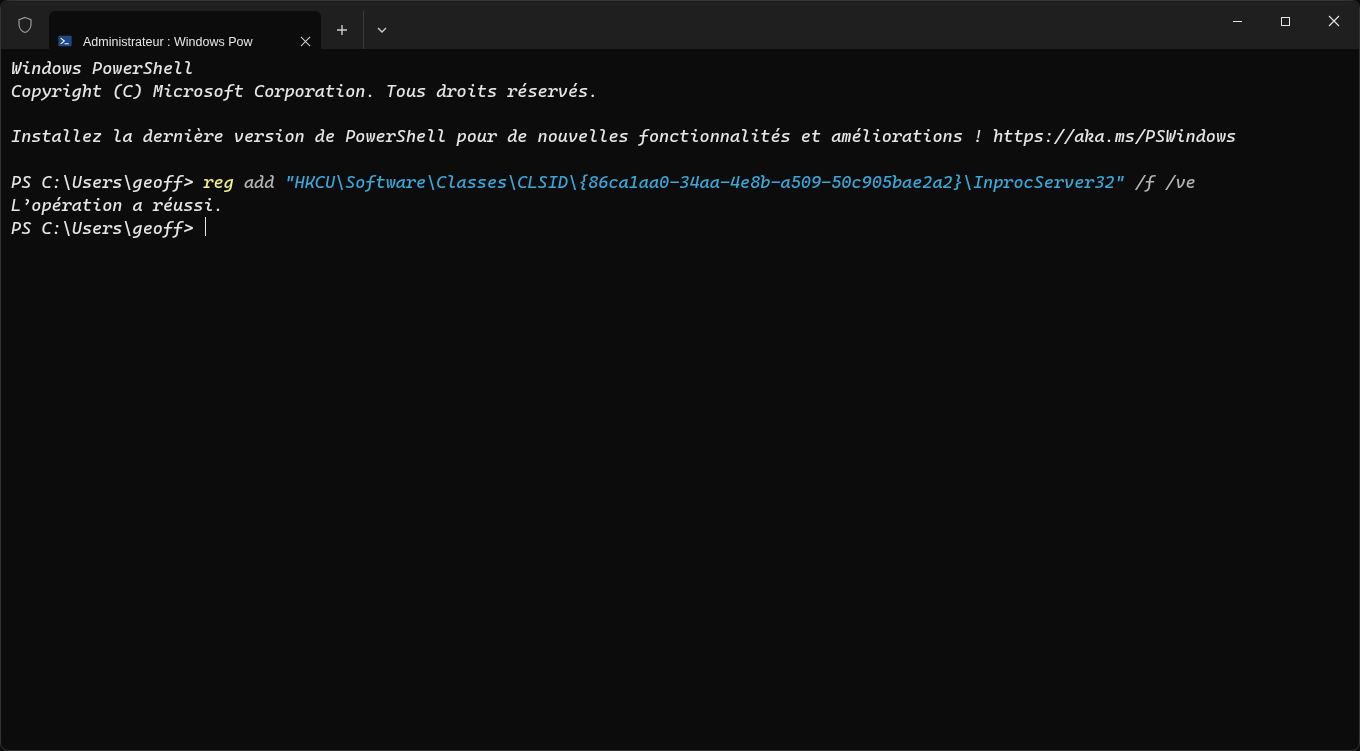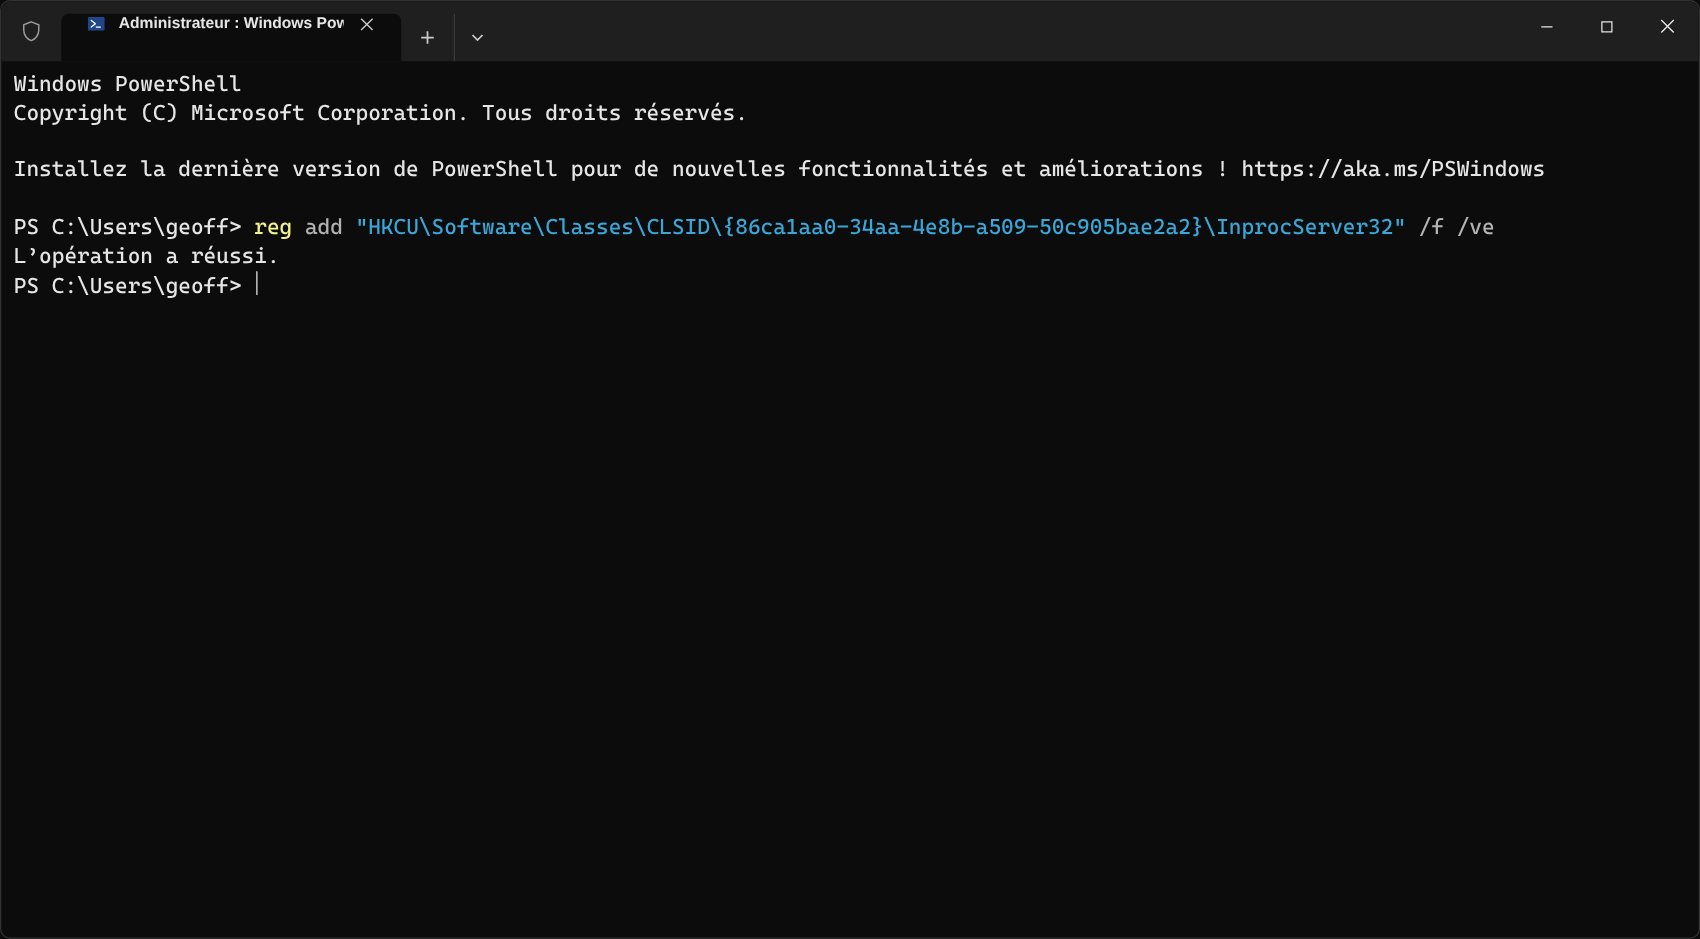--- a/index.html
+++ b/index.html
@@ -27,27 +27,26 @@
     align-items:center;
     justify-content:center;
   }
   .shield svg { width:18px; height:18px; }
   .tab {
     background: #0c0c0c;
     height: 38px;
     margin-top: 10px;
     width: 272px;
     display: flex;
-    align-items: flex-start;
-    padding: 0 20px;
+    align-items: flex-end;
+    padding: 0 8px;
     border-top-left-radius: 6px;
     border-top-right-radius: 6px;
     gap: 10px;
     position: relative;
-    font-weight: bold;
   }
   .tab-icon {
     width: 16px; height: 16px;
     display:flex; align-items:center; justify-content:center;
   }
   .tab-title {
     color: #e6e6e6;
     font-family: 'Segoe UI', Arial, sans-serif;
     font-size: 12.5px;
     white-space: nowrap;
@@ -89,20 +88,21 @@
   .winbtn.close { width:50px; border-top-right-radius:8px;}
   .terminal {
     padding: 8px 10px;
     font-size: 17.3px;
     line-height: 22.8px;
     color: #e6e6e6;
     white-space: pre-wrap;
     word-break: break-all;
     font-weight: 500;
     letter-spacing: 0px;
+    font-style: italic;
   }
   .cmd-yellow { color: #f2f28a; }
   .cmd-gray { color: #b4b4b4; }
   .cmd-cyan { color: #3aa7d9; }
   .cursor {
     display:inline-block;
     width:1px; height:19px;
     background:#e6e6e6;
     vertical-align: -2px;
     margin-left:2px;

